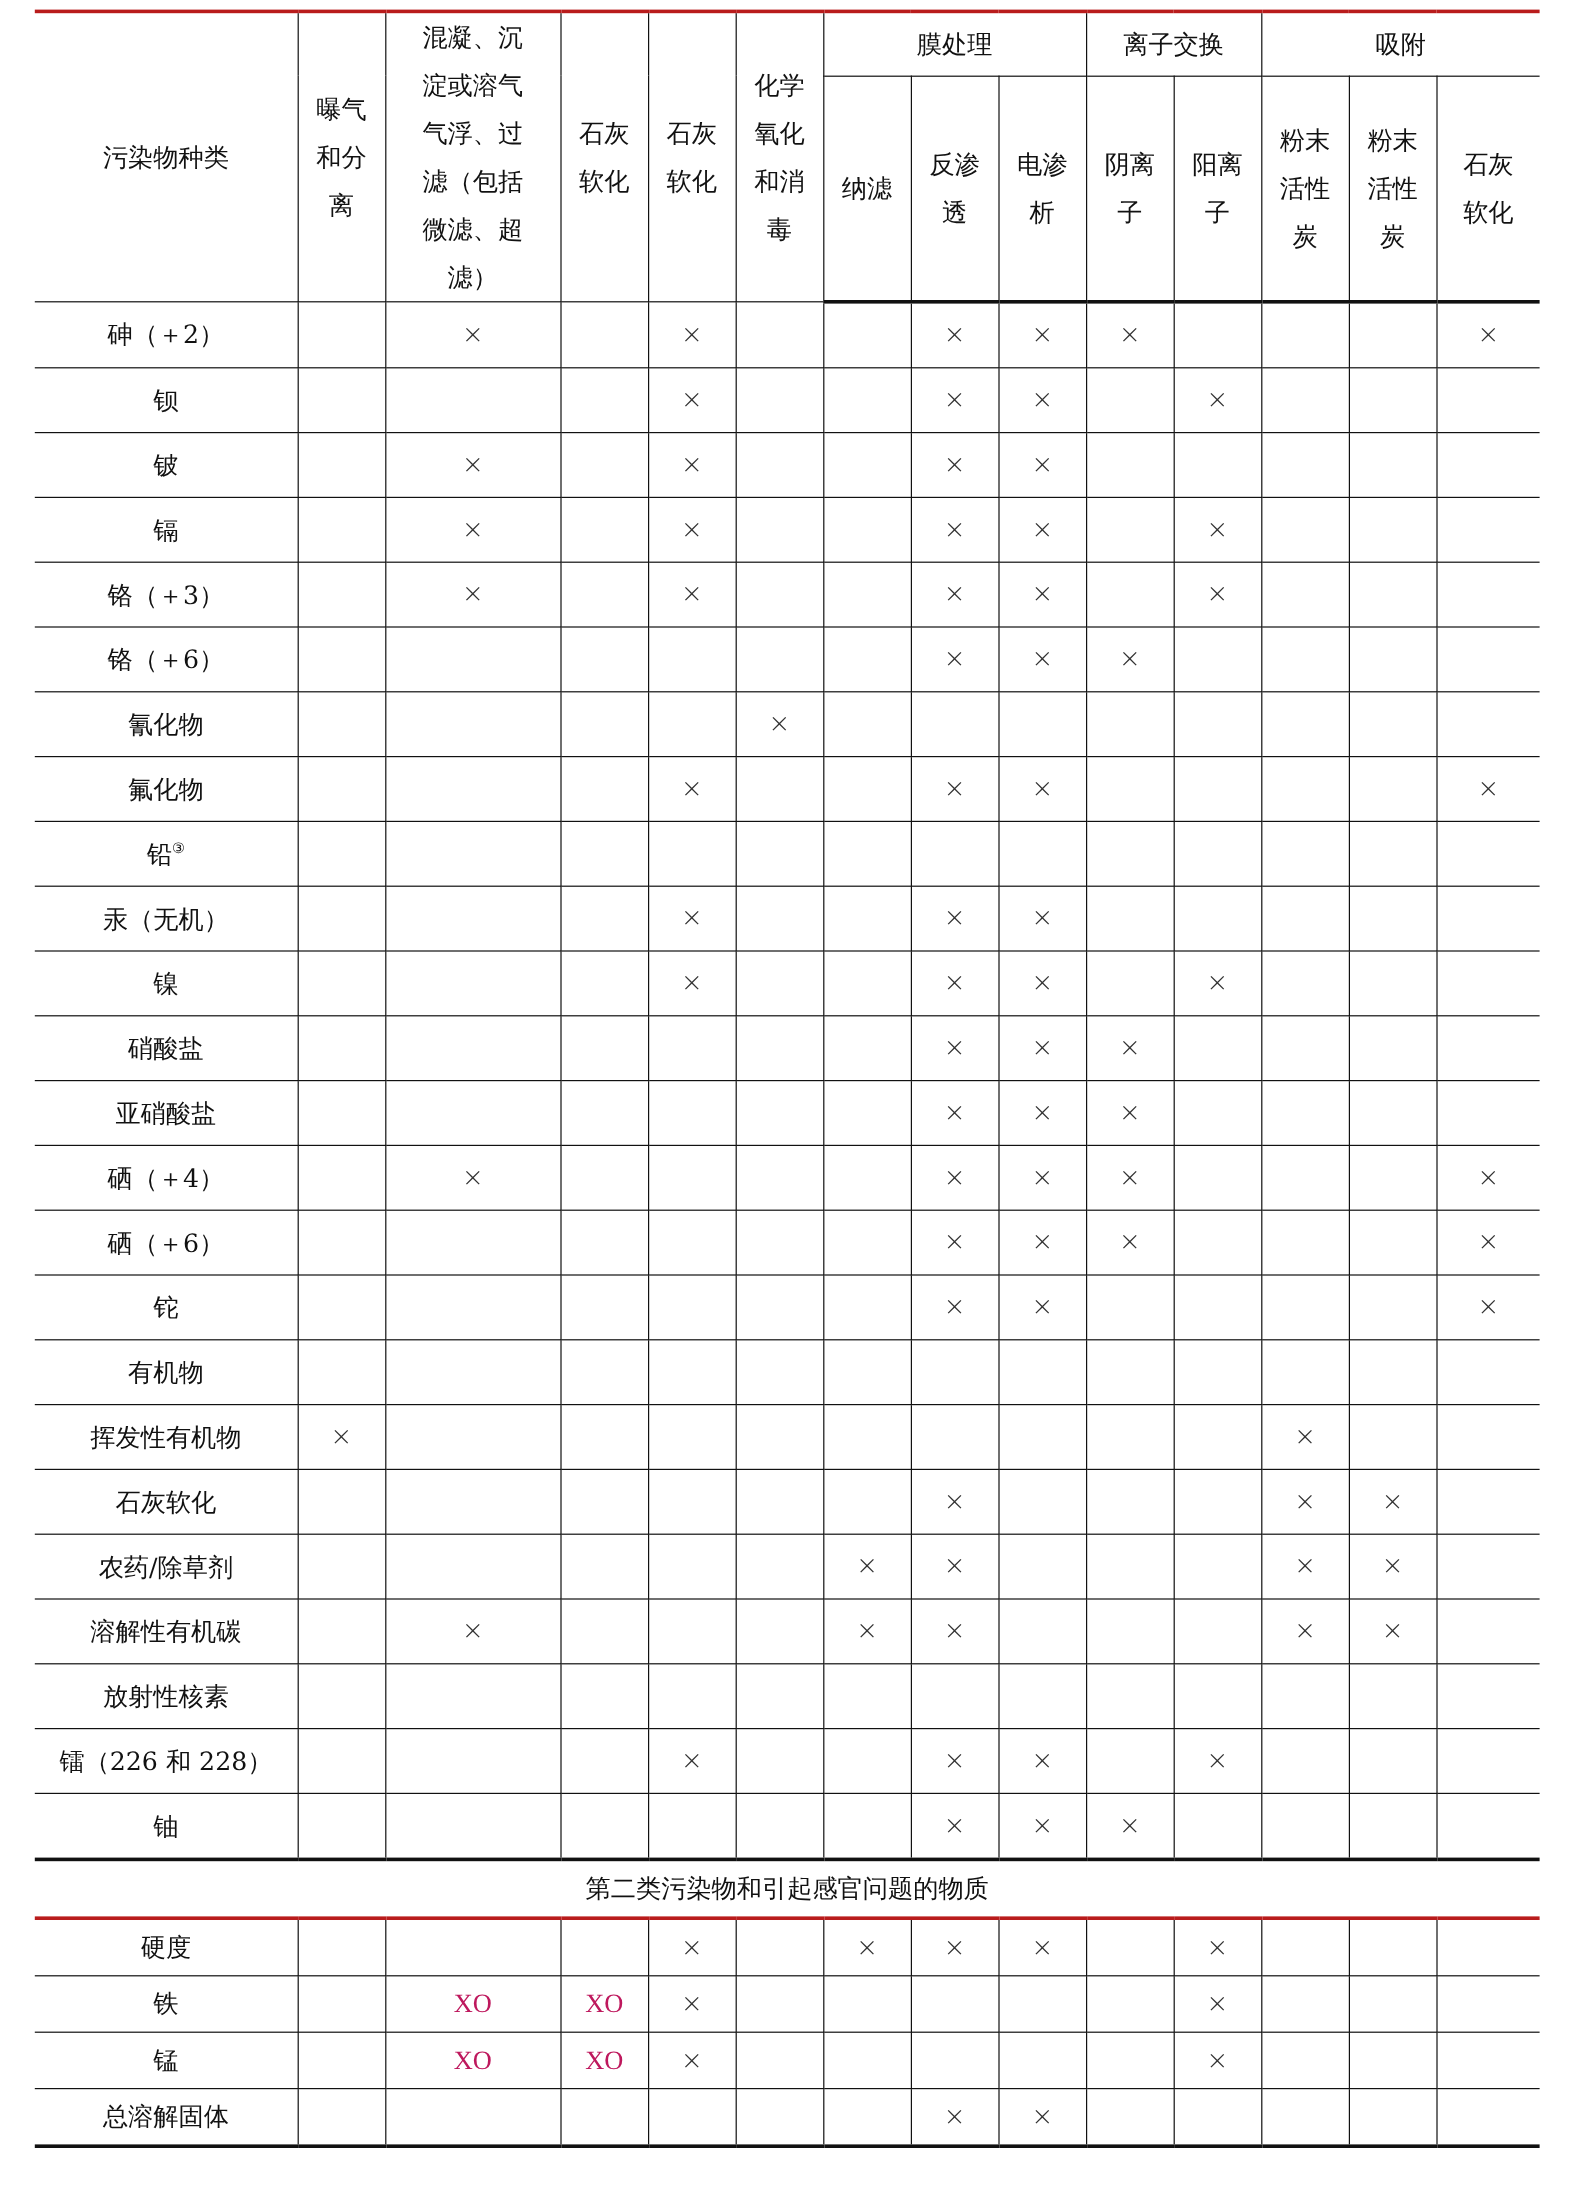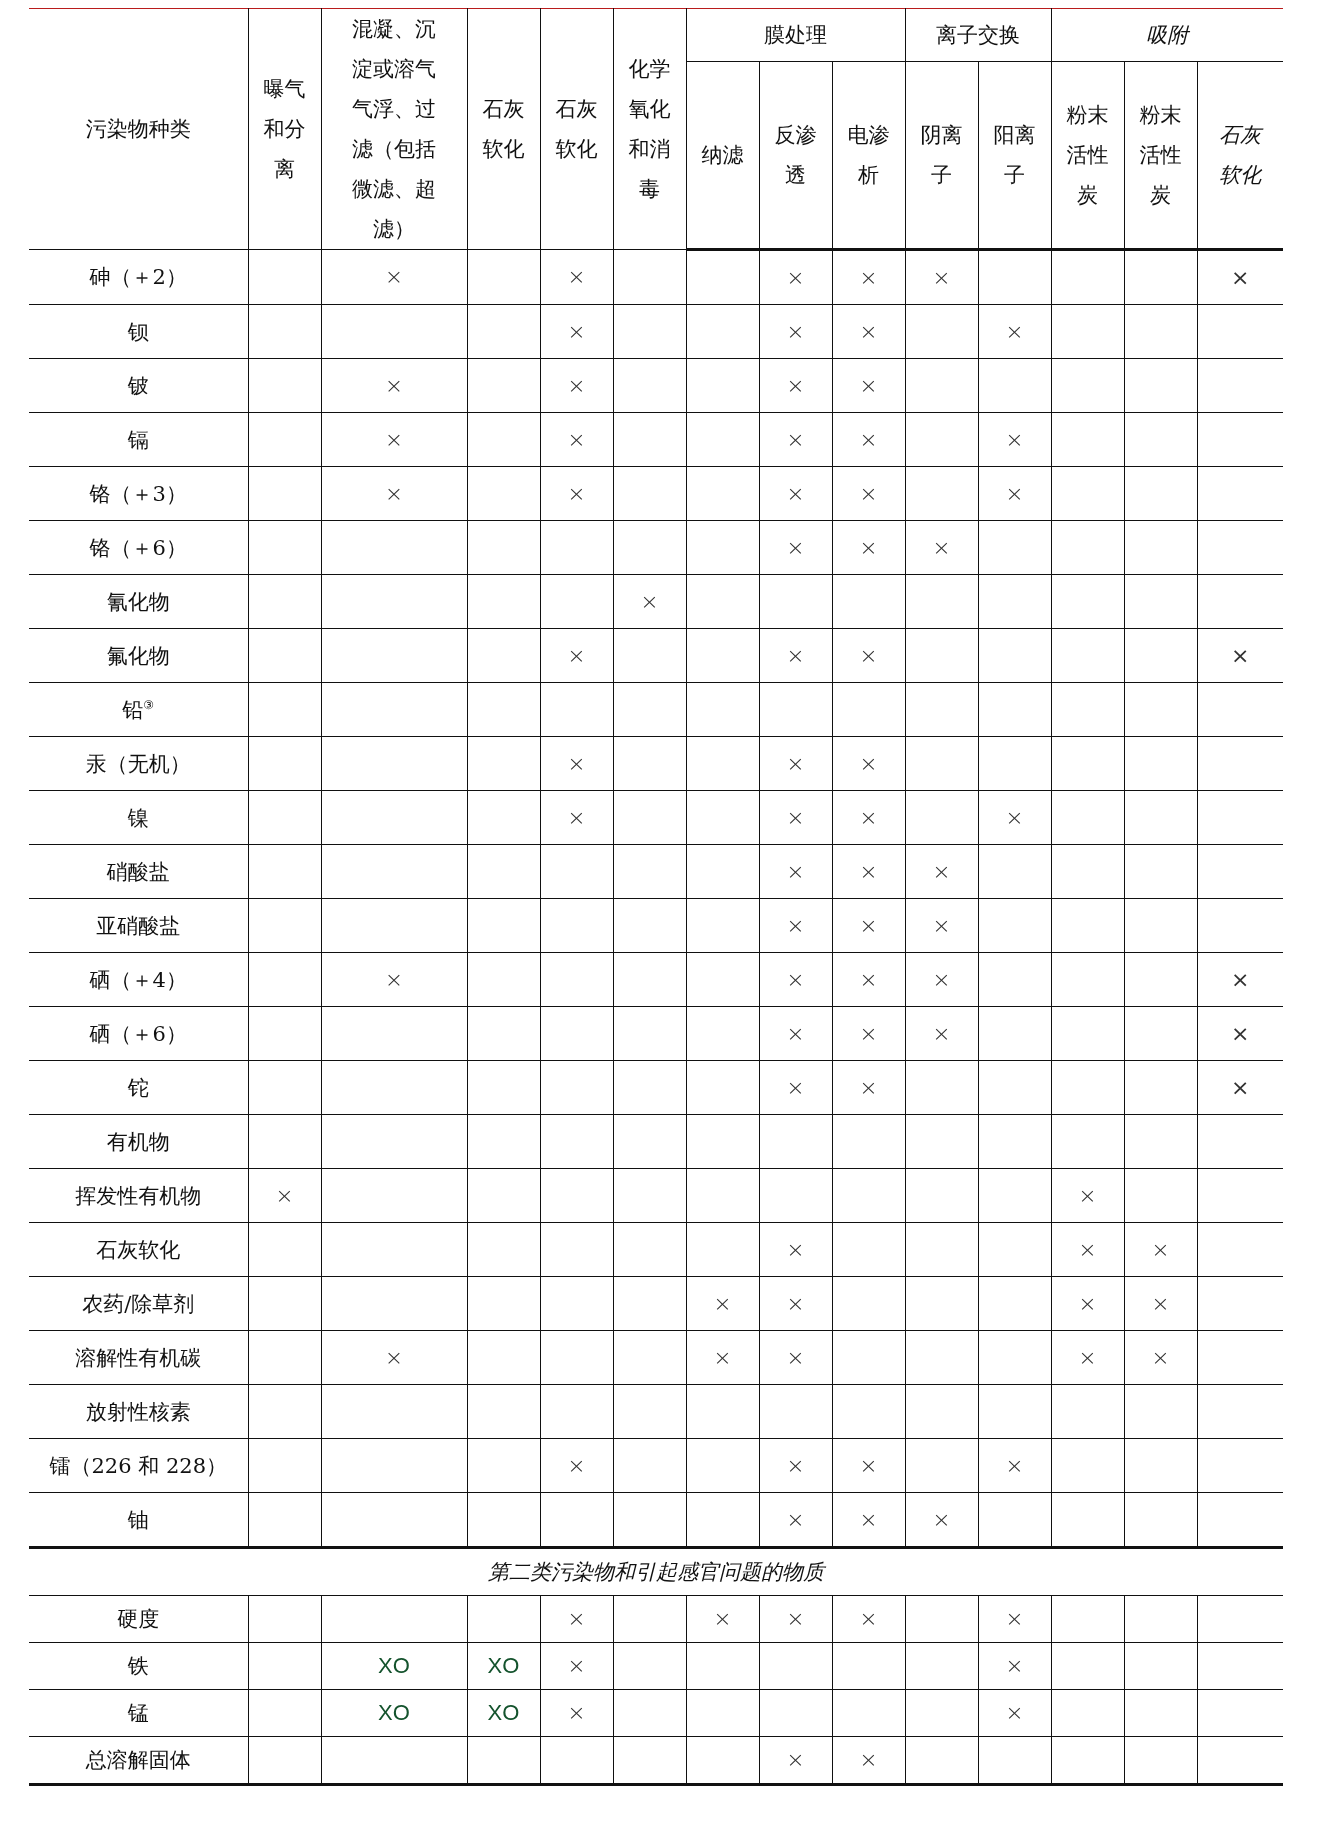--- a/index.html
+++ b/index.html
@@ -2,33 +2,33 @@
 <html><head>
 <meta charset="utf-8">
 <style>
   html, body { margin: 0; padding: 0; background: #ffffff; }
   body { width: 1323px; height: 1829px; position: relative; overflow: hidden;
          font-family: "DejaVu Serif", "Liberation Serif", serif; color: #111; }
   table.main { position: absolute; left: 29px; top: 8px; width: 1254px;
                border-collapse: collapse; table-layout: fixed; }
   table.main td, table.main th { border: 1.5px solid #111; text-align: center; vertical-align: middle;
                padding: 0; font-weight: normal; font-size: 21px; line-height: 40px; }
-  table.main tr.top-border > * { border-top: 1px solid #b91c1c; }
+  table.main tr.top-border > * { border-top: 3px solid #b91c1c; }
   table.main tr.head-bottom > * { border-bottom: 3px solid #111; }
   table.main tr.last > * { border-bottom: 3.5px solid #111; }
   th.hd { line-height: 40px; }
   th.grp { height: 46px; }
   tr.data td { height: 53px; }
   tr.data2 td { height: 46px; }
   tr.section td { height: 46px; border-left: none; border-right: none; font-size: 21px; text-align: center; }
   td.first { border-left: none !important; }
-  td.last, th.last { border-right: none !important; font-style: italic; }
+  td.last, th.last { border-right: none !important; }
   th.first { border-left: none !important; font-family: Liberation Serif, serif; }
   .mark { font-family: "DejaVu Sans", sans-serif; font-size: 22px; color: #333; font-weight: 200; }
-  .mark-xo { font-family: Liberation Sans, sans-serif; font-size: 22px; color: #14532d; }
+  .mark-xo { font-family: Liberation Serif, serif; font-size: 22px; color: #be185d; }
   .vtext { display: inline-block; width: 2.2em; white-space: normal; word-break: break-all; line-height: 40px; }
   .vtext-wide { display: inline-block; width: 4.4em; white-space: normal; line-height: 40px; }
   sup { font-size: 12px; vertical-align: super; line-height: 0; }
 </style>
 </head>
 <body>
 
 <table class="main">
   <colgroup>
     <col style="width:219px">

